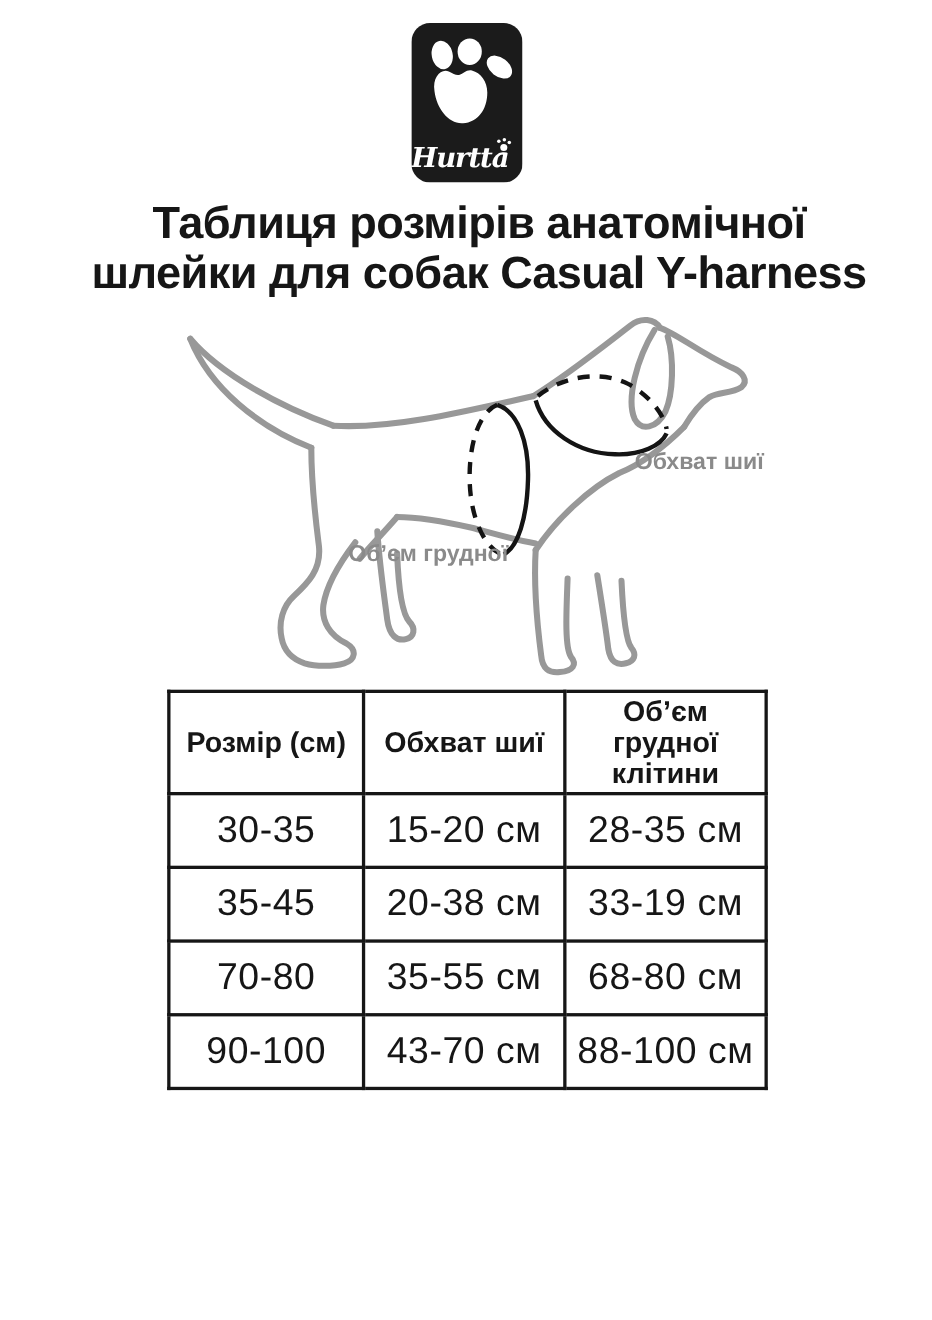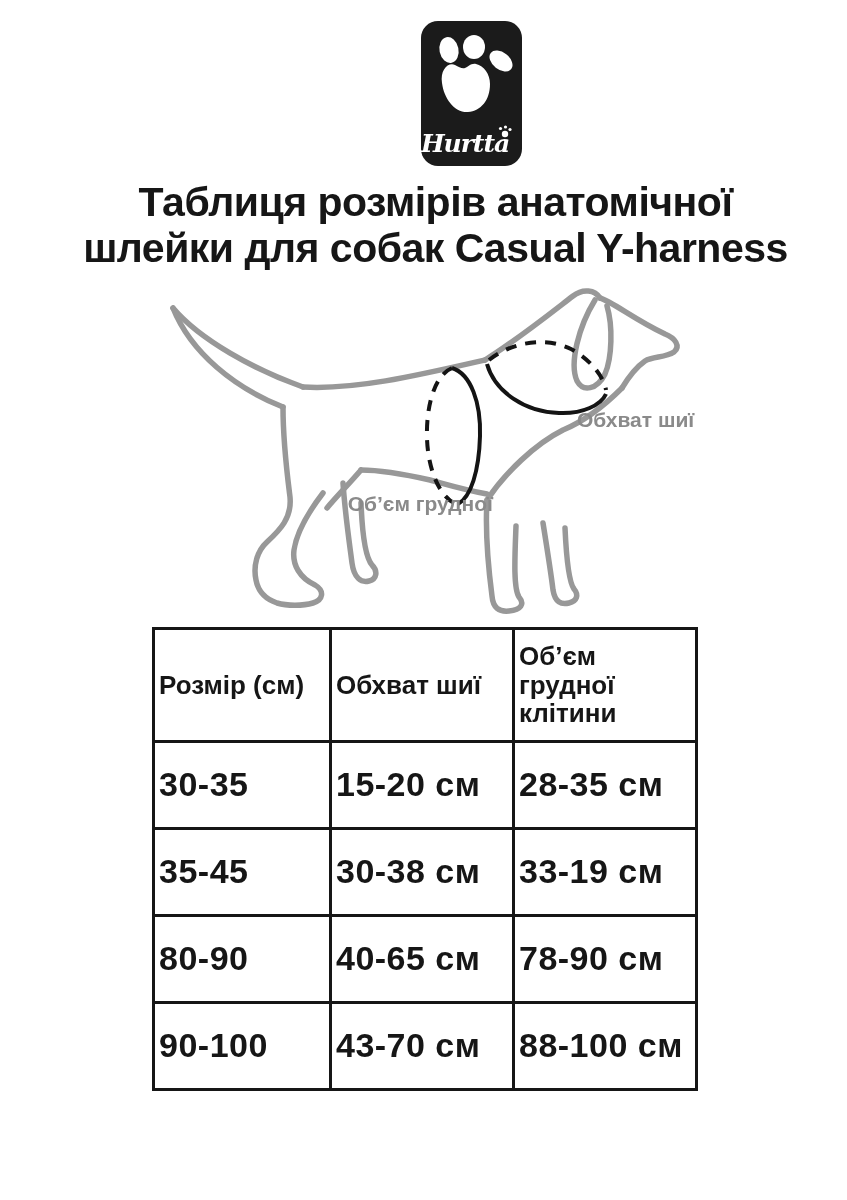--- a/index.html
+++ b/index.html
@@ -6,21 +6,21 @@
   .page{
     position:relative;
     width:847px;height:1200px;
     background:#fff;
     overflow:hidden;
     font-family:"Liberation Sans", sans-serif;
     color:var(--ink,#161616);
   }
   
   .logo{
-    position:absolute;left:374px;top:21px;width:101px;height:180px;margin-left:47px;
+    position:absolute;left:374px;top:21px;width:101px;height:180px;
   }
   
   .title{
     position:absolute;left:12px;top:179px;width:847px;
     text-align:center;
     font-weight:bold;
     font-size:41px;
     line-height:1.13;
     letter-spacing:-0.5px;
     color:var(--ink,#161616);
@@ -28,44 +28,44 @@
   
   .dog-figure{position:absolute;left:165px;top:278px;width:545px;height:350px;}
   .measure-label{
     position:absolute;
     font-weight:bold;
     font-size:21px;
     line-height:1.15;
     color:var(--label-gray,#8a8a8a);
   }
   .neck-label{left:577px;top:408px;white-space:nowrap;}
-  .chest-label{left:293px;top:492px;width:200px;text-align:right;}
+  .chest-label{left:262px;top:492px;width:200px;text-align:right;}
   
   table.size-table{
     position:absolute;left:152px;top:627px;
     width:546px;
     border-collapse:collapse;
     table-layout:fixed;
   }
   .size-table th,.size-table td{
     border:3px solid var(--ink,#161616);
-    text-align:left;
+    text-align:center;
     vertical-align:middle;
-    padding:12px 4px;
+    padding:2px 4px;
   }
   .size-table th{
     height:58px;
     font-size:26px;
     font-weight:bold;
     line-height:1.1;
   }
   .size-table td{
     height:60px;
     font-size:34px;
-    font-weight:bold;
+    font-weight:normal;
     letter-spacing:0.5px;
   }
   .col-size{width:176px;}
   .col-neck{width:182px;}
   .col-chest{width:182px;}
 </style>
 </head>
 <body>
 
 <div class="page">
@@ -159,27 +159,27 @@
       </tr>
     </thead>
     <tbody>
       <tr>
         <td>30-35</td>
         <td>15-20 см</td>
         <td>28-35 см</td>
       </tr>
       <tr>
         <td>35-45</td>
-        <td>30-38 см</td>
+        <td>20-38 см</td>
         <td>33-19 см</td>
       </tr>
       <tr>
-        <td>80-90</td>
-        <td>40-65 см</td>
-        <td>78-90 см</td>
+        <td>70-80</td>
+        <td>35-55 см</td>
+        <td>68-80 см</td>
       </tr>
       <tr>
         <td>90-100</td>
         <td>43-70 см</td>
         <td>88-100 см</td>
       </tr>
     </tbody>
   </table>
 
 </div>

